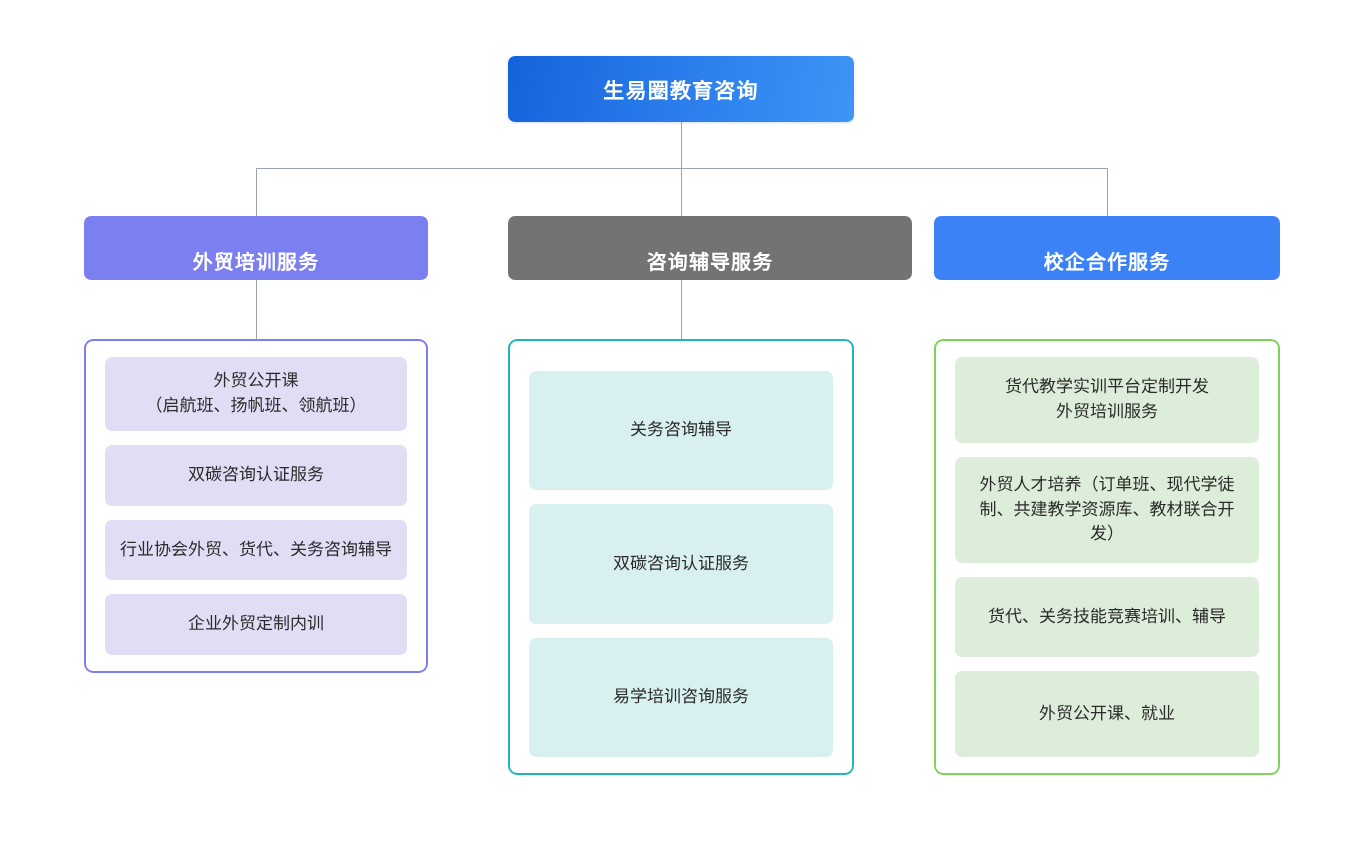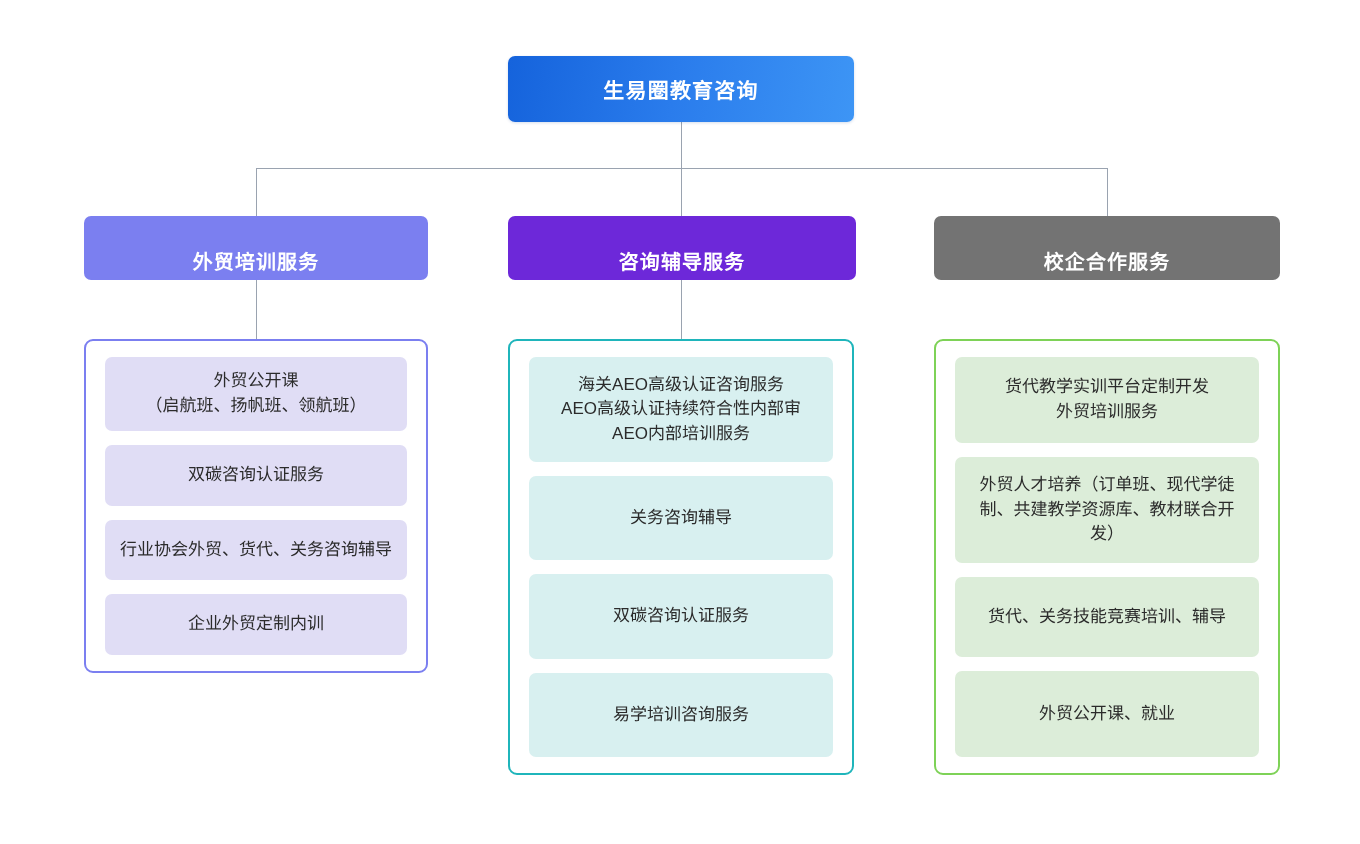--- a/index.html
+++ b/index.html
@@ -94,26 +94,26 @@
     padding: 10px 13px;
     white-space: pre-line;
   }
 
   
   #col-1-head      { left: 84px;  width: 344px; background: #7b7ff0; }
   #col-1-body      { left: 84px;  width: 344px; height: 334px; border-color: #7b7ff0; }
   #col-1-body .leaf-card { background: #e0ddf5; }
 
   
-  #col-2-head      { left: 508px; width: 348px; background: #6d28d9; }
+  #col-2-head      { left: 508px; width: 404px; background: #737373; }
   #col-2-body      { left: 508px; width: 346px; height: 436px; border-color: #1fb5bb; }
   #col-2-body .leaf-card { background: #d8f0f0; }
 
   
-  #col-3-head      { left: 934px; width: 346px; background: #737373; }
+  #col-3-head      { left: 934px; width: 346px; background: #3b82f6; }
   #col-3-body      { left: 934px; width: 346px; height: 436px; border-color: #7ed257; }
   #col-3-body .leaf-card { background: #dcedd9; }
 
   
   .leaf-card.size-lg { flex: 1.32 1 0; }
   .leaf-card.size-md { flex: 1.00 1 0; }
   .leaf-card.size-sm { flex: 0.92 1 0; }
   .leaf-gap { height: 14px; flex: 0 0 auto; }
 </style>
 </head>
@@ -149,23 +149,20 @@
     <div class="leaf-gap"></div>
     <div class="leaf-card size-md">行业协会外贸、货代、关务咨询辅导</div>
     <div class="leaf-gap"></div>
     <div class="leaf-card size-md">企业外贸定制内训</div>
   </div>
 
   <div class="branch-head" id="col-2-head">
     <span class="node-label">咨询辅导服务</span>
   </div>
   <div class="branch-body" id="col-2-body">
-    <div class="leaf-card size-lg">海关AEO高级认证咨询服务
-AEO高级认证持续符合性内部审
-AEO内部培训服务</div>
     <div class="leaf-gap"></div>
     <div class="leaf-card size-md">关务咨询辅导</div>
     <div class="leaf-gap"></div>
     <div class="leaf-card size-md">双碳咨询认证服务</div>
     <div class="leaf-gap"></div>
     <div class="leaf-card size-md">易学培训咨询服务</div>
   </div>
 
   <div class="branch-head" id="col-3-head">
     <span class="node-label">校企合作服务</span>

